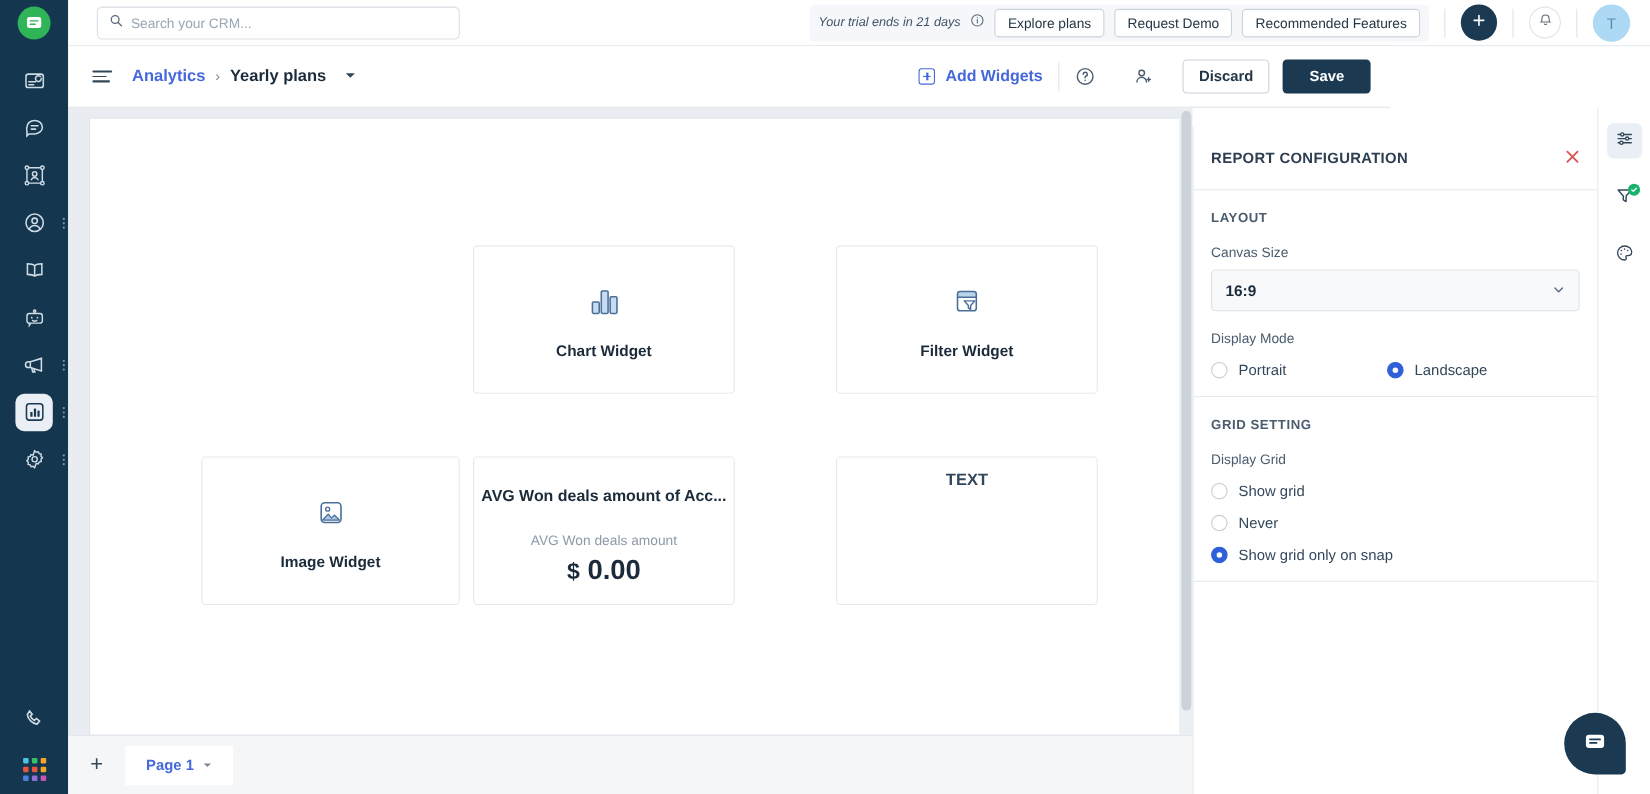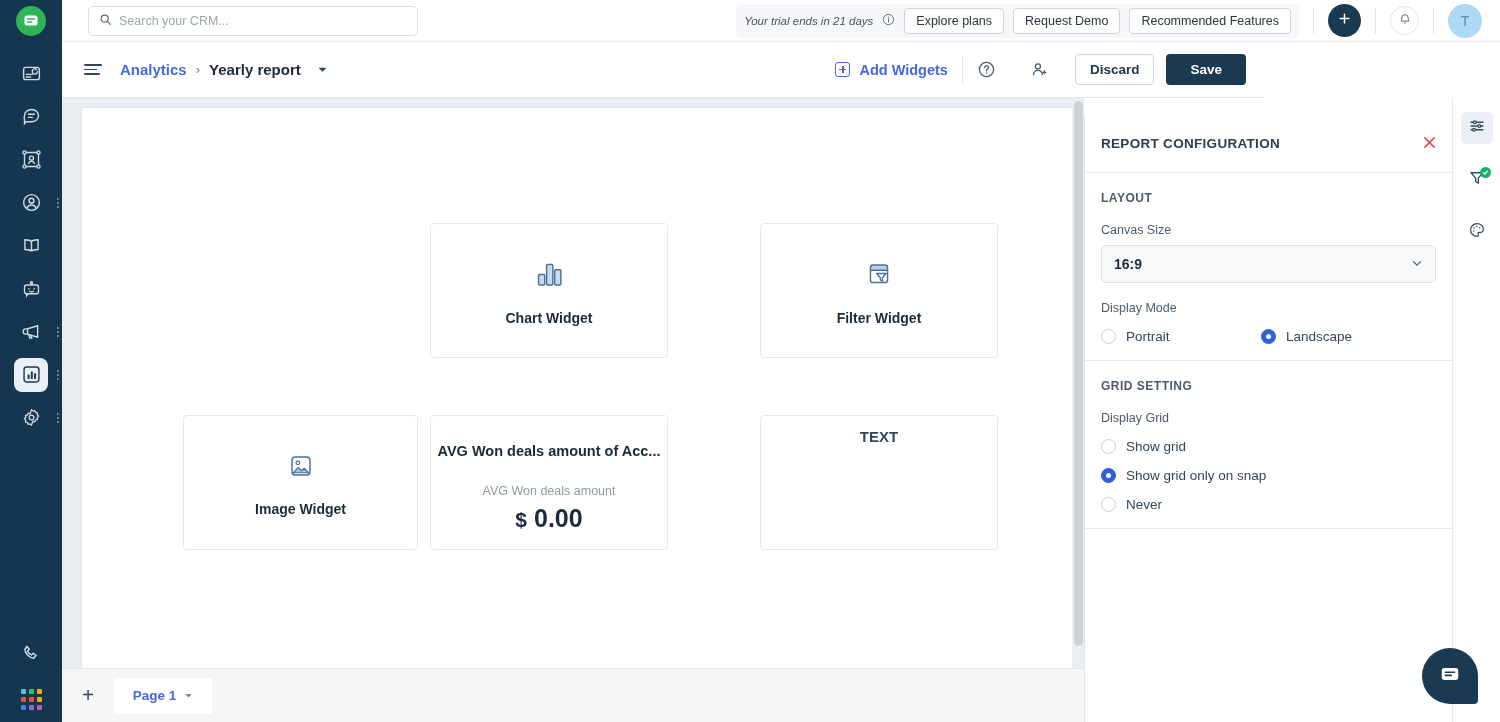--- a/index.html
+++ b/index.html
@@ -407,21 +407,21 @@
   </div>
 
   <div class="subbar">
     <span class="hamburger">
         <i></i>
         <i></i>
         <i></i>
       </span>
     <span class="crumb-link">Analytics</span>
     <span class="crumb-sep">›</span>
-    <span class="crumb-cur">Yearly report</span>
+    <span class="crumb-cur">Yearly plans</span>
     <span class="caret-dn">
       <svg width="11" height="11" viewBox="0 0 12 12">
           <path d="M1.5 4l4.5 4.5L10.5 4z" fill="#33475b"></path>
         </svg>
     </span>
 
     <div class="sub-right">
       <div class="add-widgets">
         <span class="sq-plus"></span>
         <span>Add Widgets</span>
@@ -548,27 +548,27 @@
     </div>
 
     <div class="cfg-section">
       <div class="sec-title">GRID SETTING</div>
       <div class="field-label">Display Grid</div>
       <div class="radio-col">
         <div class="radio">
           <span class="dot"></span>
           <label>Show grid</label>
         </div>
+        <div class="radio">
+          <span class="dot"></span>
+          <label>Never</label>
+        </div>
         <div class="radio checked">
           <span class="dot"></span>
           <label>Show grid only on snap</label>
-        </div>
-        <div class="radio">
-          <span class="dot"></span>
-          <label>Never</label>
         </div>
       </div>
     </div>
   </div>
 
   <div class="right-rail">
     <div class="rr-item active">
       <span>
         <svg width="18" height="18" viewBox="0 0 24 24" fill="none" stroke="#33475b" stroke-width="1.7">
             <path d="M4 7h16M4 12h16M4 17h16" stroke-linecap="round"></path>

